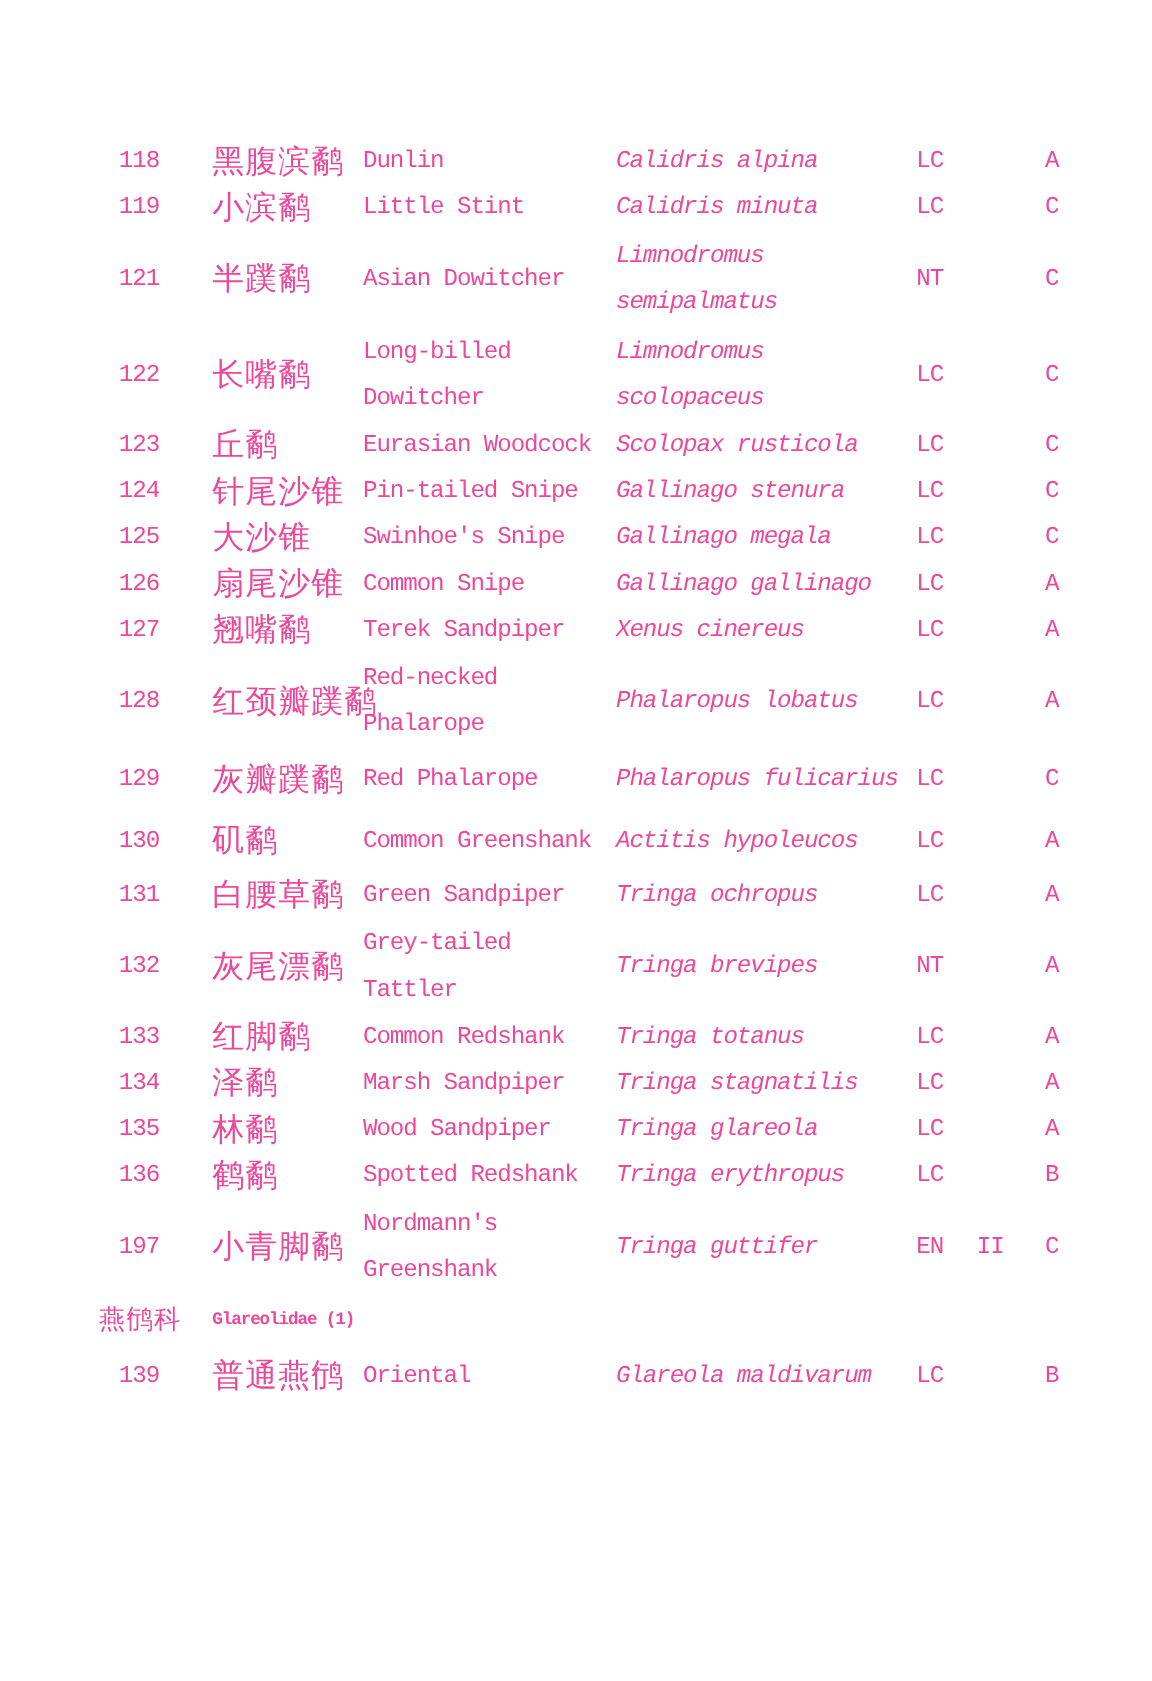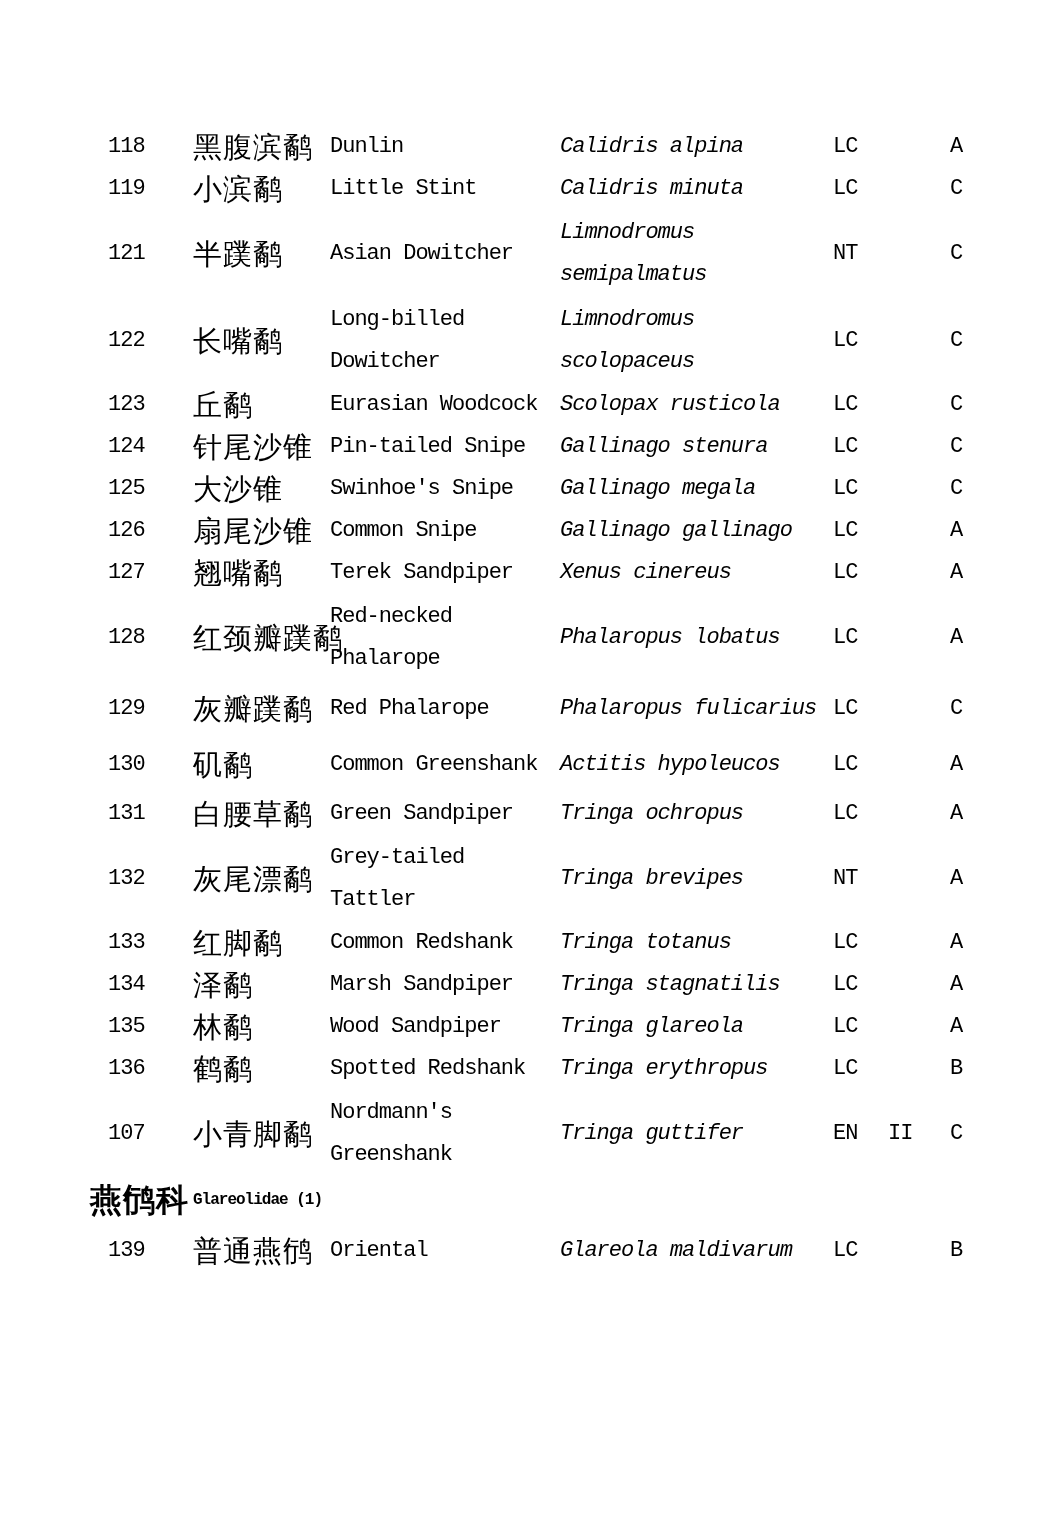--- a/index.html
+++ b/index.html
@@ -10,21 +10,21 @@
     height: 1528px;
     overflow: hidden;
   }
   .page {
     width: 1047px;
     height: 1528px;
     background: #ffffff;
     box-sizing: border-box;
     padding-top: 126px;
     padding-left: 86px;
-    color: #000000;
+    color: #ec4899;
     font-family: "Liberation Mono", "DejaVu Sans Mono", monospace;
   }
   table.species-table {
     border-collapse: collapse;
     table-layout: fixed;
     width: 914px;
   }
   col.c-num { width: 107px; }
   col.c-cn  { width: 137px; }
   col.c-en  { width: 230px; }
@@ -48,22 +48,22 @@
   td.iucn { padding-left: 8px; letter-spacing: -1px; }
   td.cls  { padding-left: 3px; letter-spacing: -1px; }
   td.code { padding-left: 10px; }
 
   tr.row-normal   { height: 42px; }
   tr.row-spacious { height: 56px; }
   tr.row-tall     { height: 87px; }
   tr.row-family   { height: 46px; }
 
   td.family-cn {
-    font-weight: bold;
-    font-size: 32px;
+    font-weight: normal;
+    font-size: 24px;
     padding-left: 4px;
     letter-spacing: 1px;
     font-family: "Liberation Sans", "DejaVu Sans", sans-serif;
   }
   td.family-latin {
     font-weight: bold;
     font-size: 16px;
     letter-spacing: -1px;
   }
 </style>
@@ -243,21 +243,21 @@
         <tr class="row-normal">
           <td class="num">136</td>
           <td class="cn">鹤鹬</td>
           <td class="en">Spotted Redshank</td>
           <td class="sci">Tringa erythropus</td>
           <td class="iucn">LC</td>
           <td class="cls"></td>
           <td class="code">B</td>
         </tr>
         <tr class="row-tall">
-          <td class="num">107</td>
+          <td class="num">197</td>
           <td class="cn">小青脚鹬</td>
           <td class="en">Nordmann's
 Greenshank</td>
           <td class="sci">Tringa guttifer</td>
           <td class="iucn">EN</td>
           <td class="cls">II</td>
           <td class="code">C</td>
         </tr>
         <tr class="row-family">
           <td class="family-cn">燕鸻科</td>

